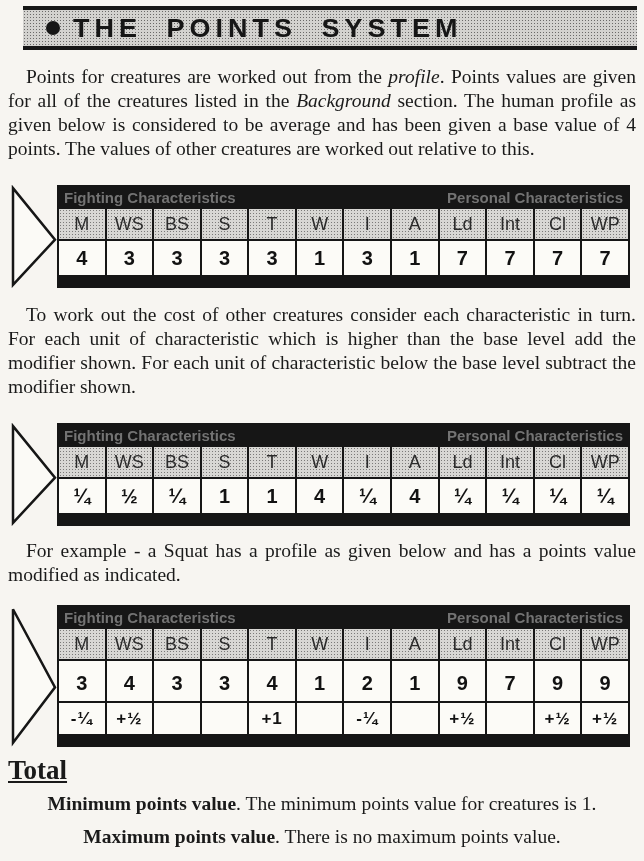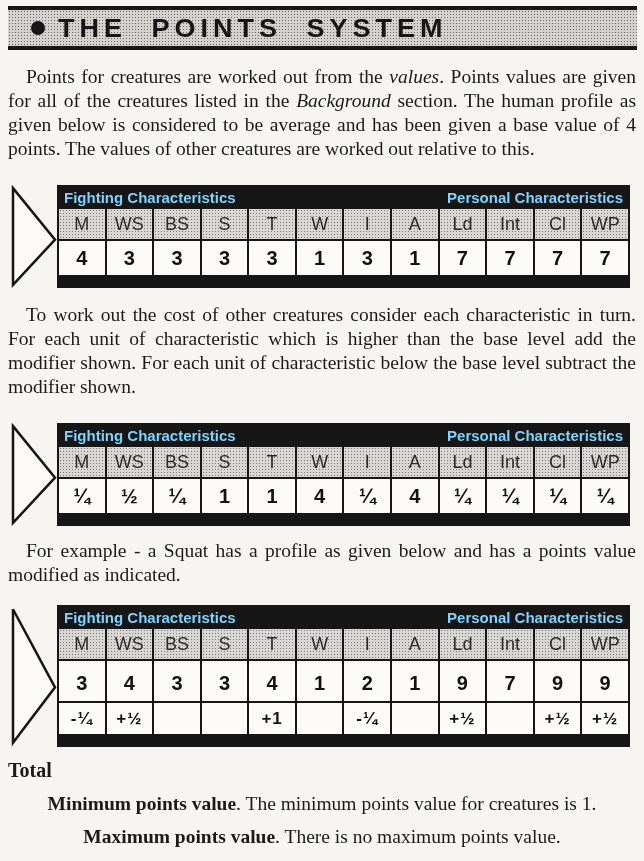--- a/index.html
+++ b/index.html
@@ -10,21 +10,21 @@
     color:#1a1a1a;
     overflow:hidden;
   }
   .halftone {
     background-color:#d3d2cf;
     background-image:radial-gradient(circle, rgba(30,30,30,.58) 0.7px, rgba(0,0,0,0) 0.85px);
     background-size:3px 3px;
   }
   
   .title-bar {
-    margin:6px 7px 0 8px;
+    margin:6px 7px 0 23px;
     border-top:4px solid #161616;
     border-bottom:4px solid #161616;
     height:44px;
     display:flex;
     align-items:center;
   }
   .title-bullet {
     width:14px; height:14px; border-radius:50%;
     background:#161616;
     margin:0 13px 0 23px;
@@ -53,21 +53,21 @@
   .profile-table {
     display:flex;
     align-items:stretch;
     margin:24px 14px 0 10px;
   }
   .arrow-box { flex:0 0 47px; display:flex; }
   .arrow-box svg { width:47px; height:auto; flex:1; }
   .tbl { flex:1 1 auto; display:flex; flex-direction:column; }
   .tbl-top {
     background:#161616;
-    color:#7dd3fc;
+    color:#737373;
     font-family:"Liberation Sans", sans-serif;
     font-weight:bold;
     font-size:15px;
     display:flex;
     justify-content:space-between;
     align-items:center;
     padding:4px 7px 3px 7px;
   }
   .stat-row { display:flex; border-left:2px solid #161616; }
   .stat-row .cell {
@@ -103,38 +103,39 @@
     font-size:17px;
     color:#121212;
     padding:6px 0 5px 0;
     letter-spacing:1px;
   }
   .tbl-bottom { background:#161616; height:13px; }
   
   .total-row {
     display:flex;
     margin:11px 8px 0 8px;
-    font-size:20px;
+    font-size:27px;
     line-height:25px;
     align-items:flex-end;
+    text-decoration:underline;
   }
   .total-label { font-weight:bold; flex:0 0 77px; }
   .total-formula { letter-spacing:0.5px; }
   .note { margin:9px 8px 0 8px; font-size:19.5px; line-height:24px;text-align:center; }
   .note .lead { font-weight:bold; }
 </style>
 </head>
 <body>
 
 <div class="title-bar halftone">
   <span class="title-bullet"></span>
   <span class="title-text">THE POINTS SYSTEM</span>
 </div>
 
-<p class="para"><span>Points for creatures are worked out from the </span><i>values</i><span>. Points values are given for all of the creatures listed in the </span><i>Background</i><span> section. The human profile as given below is considered to be average and has been given a base value of 4 points. The values of other creatures are worked out relative to this.</span></p>
+<p class="para"><span>Points for creatures are worked out from the </span><i>profile</i><span>. Points values are given for all of the creatures listed in the </span><i>Background</i><span> section. The human profile as given below is considered to be average and has been given a base value of 4 points. The values of other creatures are worked out relative to this.</span></p>
 
 <div class="profile-table">
   <div class="arrow-box">
     <svg viewBox="0 0 47 100" preserveAspectRatio="none">
       <polygon points="3,3 45,53 3,97" fill="#fbfaf6" stroke="#161616" stroke-width="2.5" vector-effect="non-scaling-stroke"></polygon>
     </svg>
   </div>
   <div class="tbl">
     <div class="tbl-top">
       <span>Fighting Characteristics</span>

